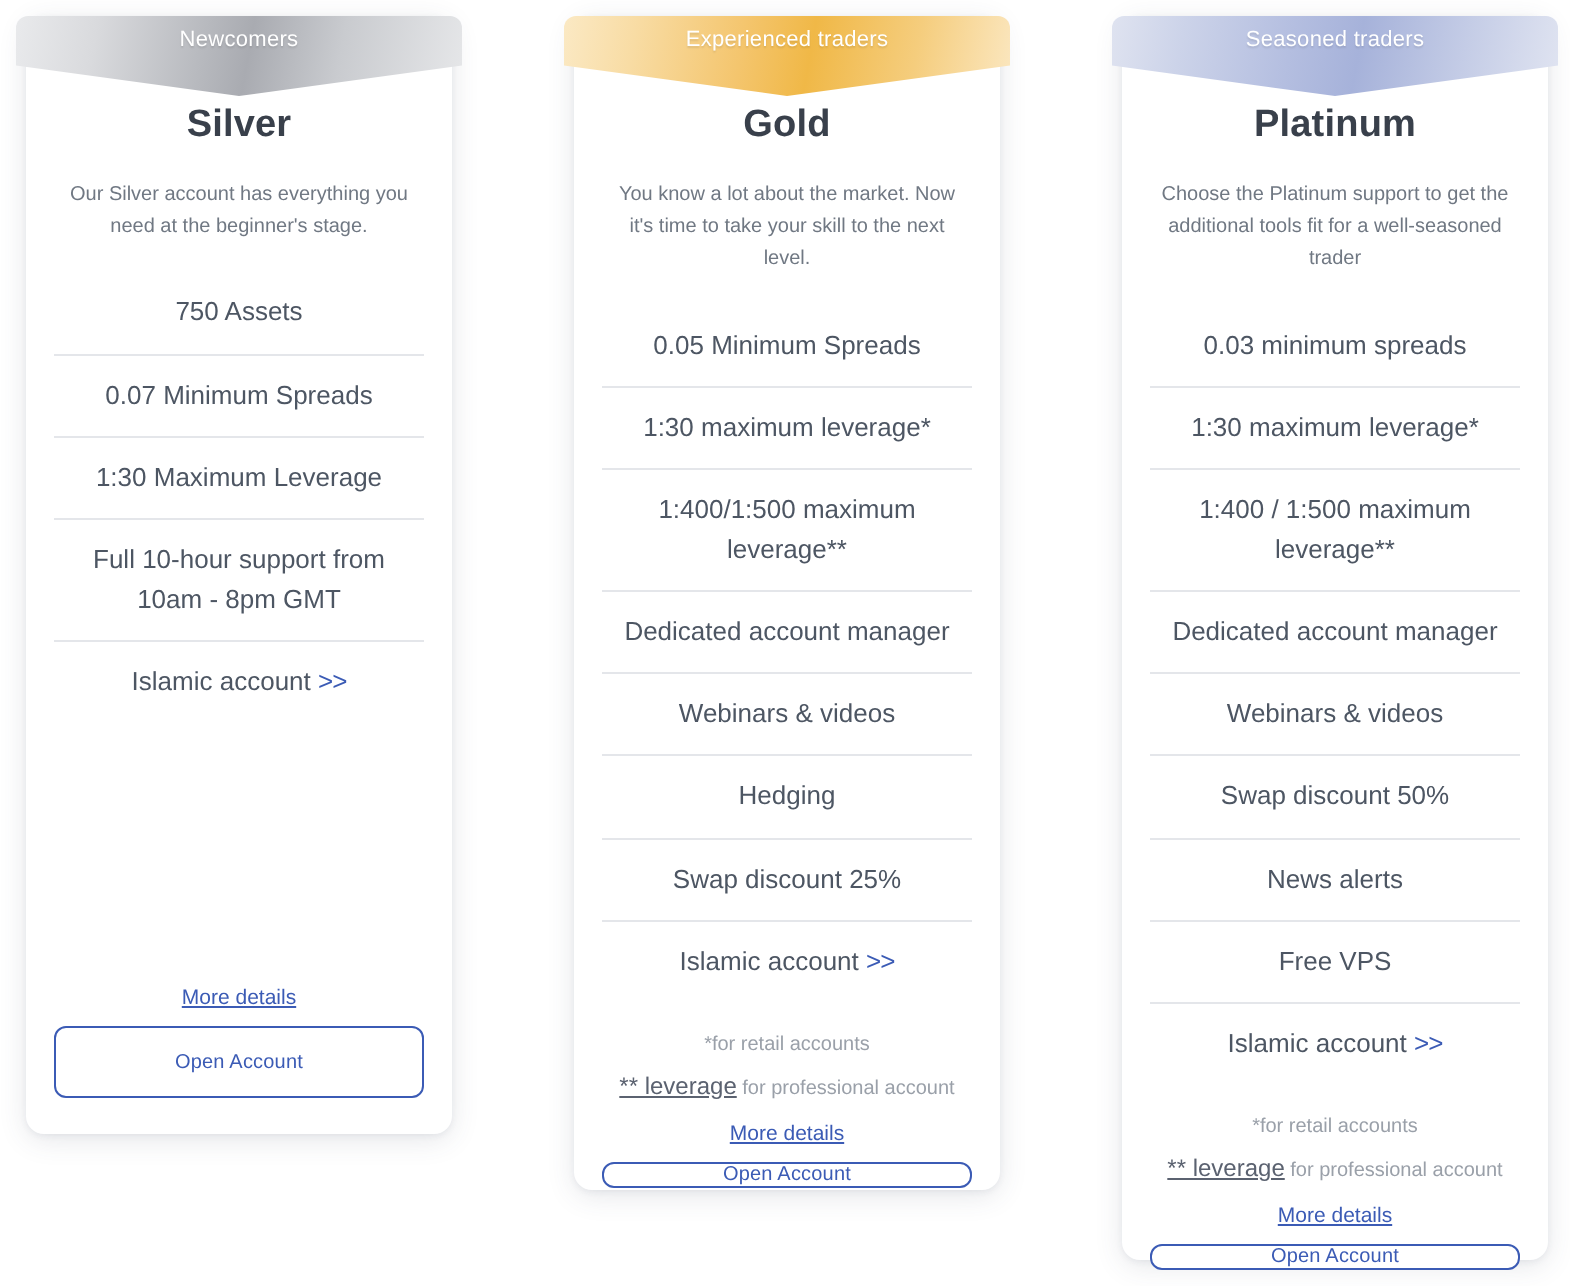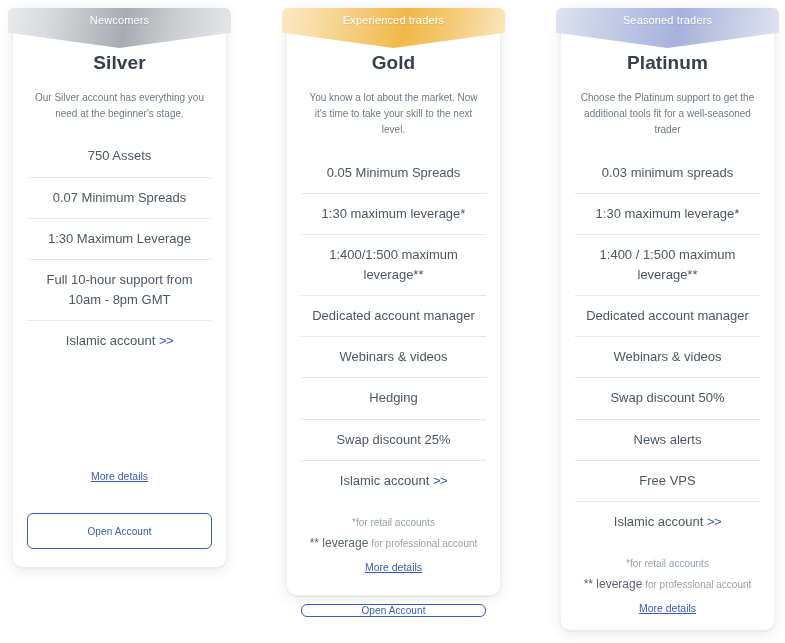--- a/index.html
+++ b/index.html
@@ -132,31 +132,32 @@
 
   .footnote {
     font-size: 10px;
     color: #9aa0a9;
     line-height: 1.9;
   }
 
   .footnote .emph {
     font-size: 12px;
     color: #5b6270;
+    text-decoration: underline;
   }
 
   
   .spacer { flex: 1 1 auto; min-height: 6px; }
 
   .more-details {
     font-size: 10.5px;
     color: #3b5bb5;
     text-decoration: underline;
     text-align: center;
-    margin-bottom: 31px;
+    margin-bottom: 8px;
     cursor: pointer;
   }
 
   .open-account {
     width: 100%;
     height: 36px;
     border: 1px solid #3b5bb5;
     border-radius: 6px;
     background: #ffffff;
     color: #3b5bb5;

